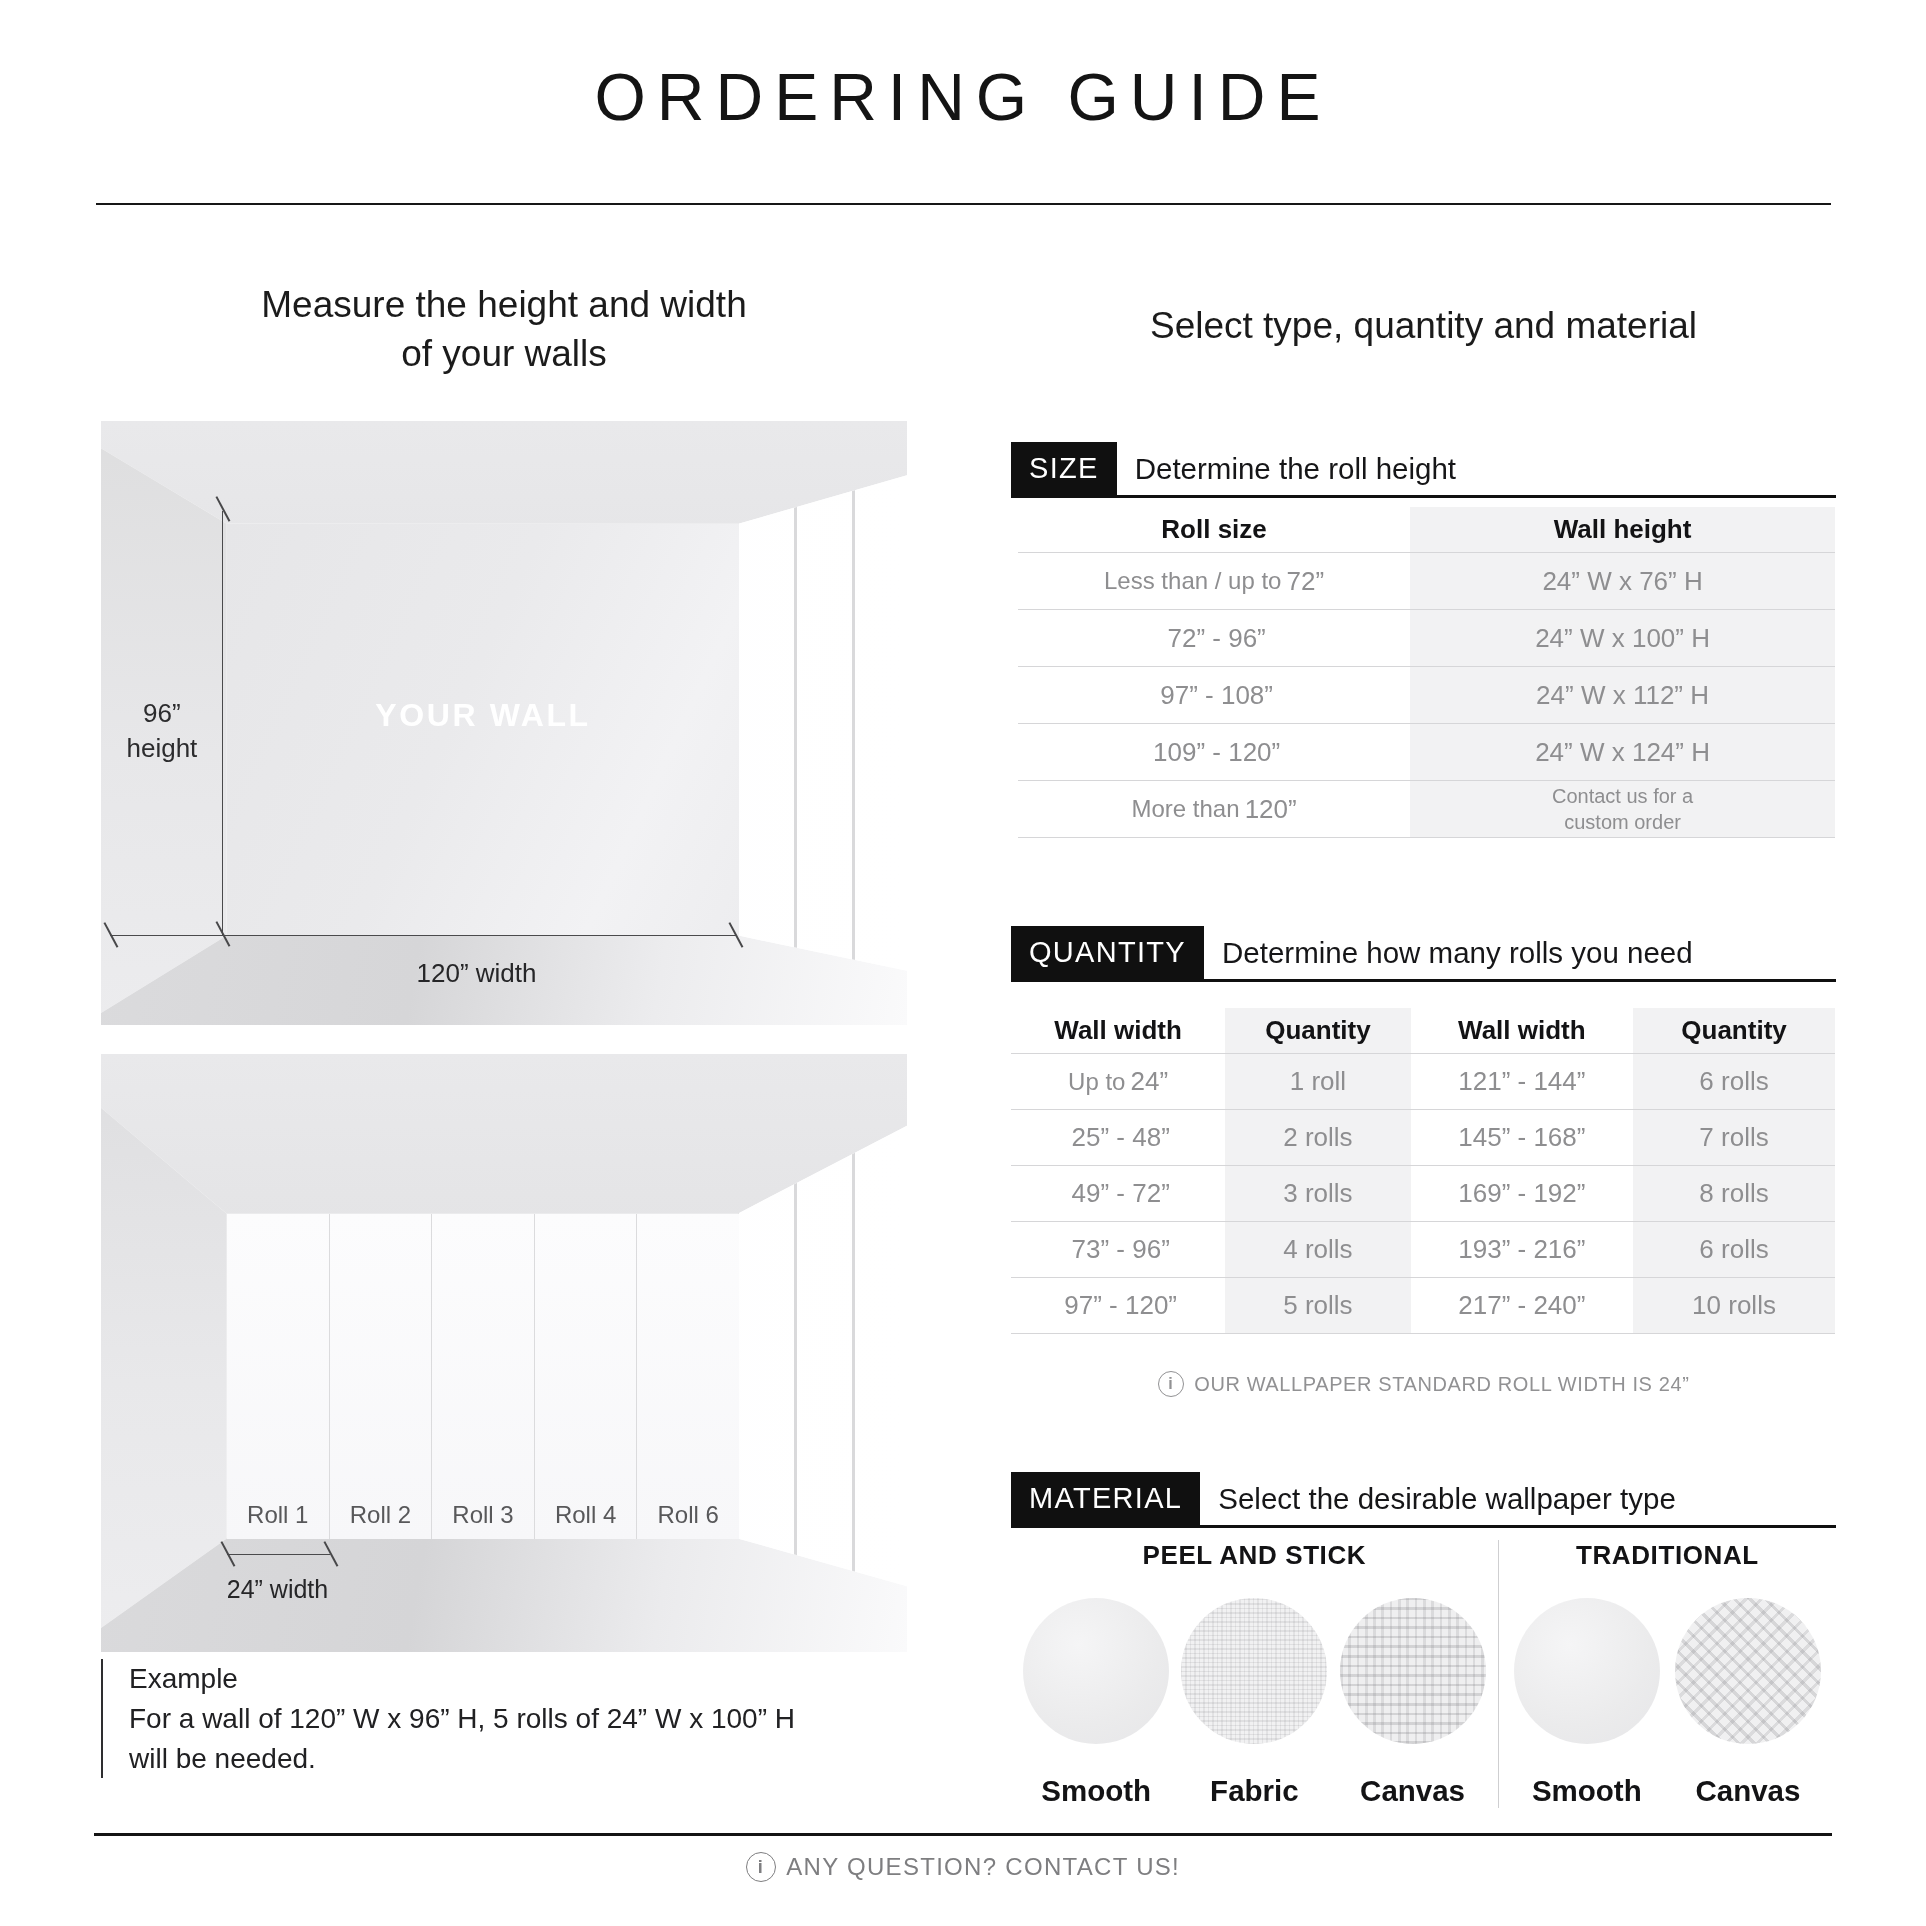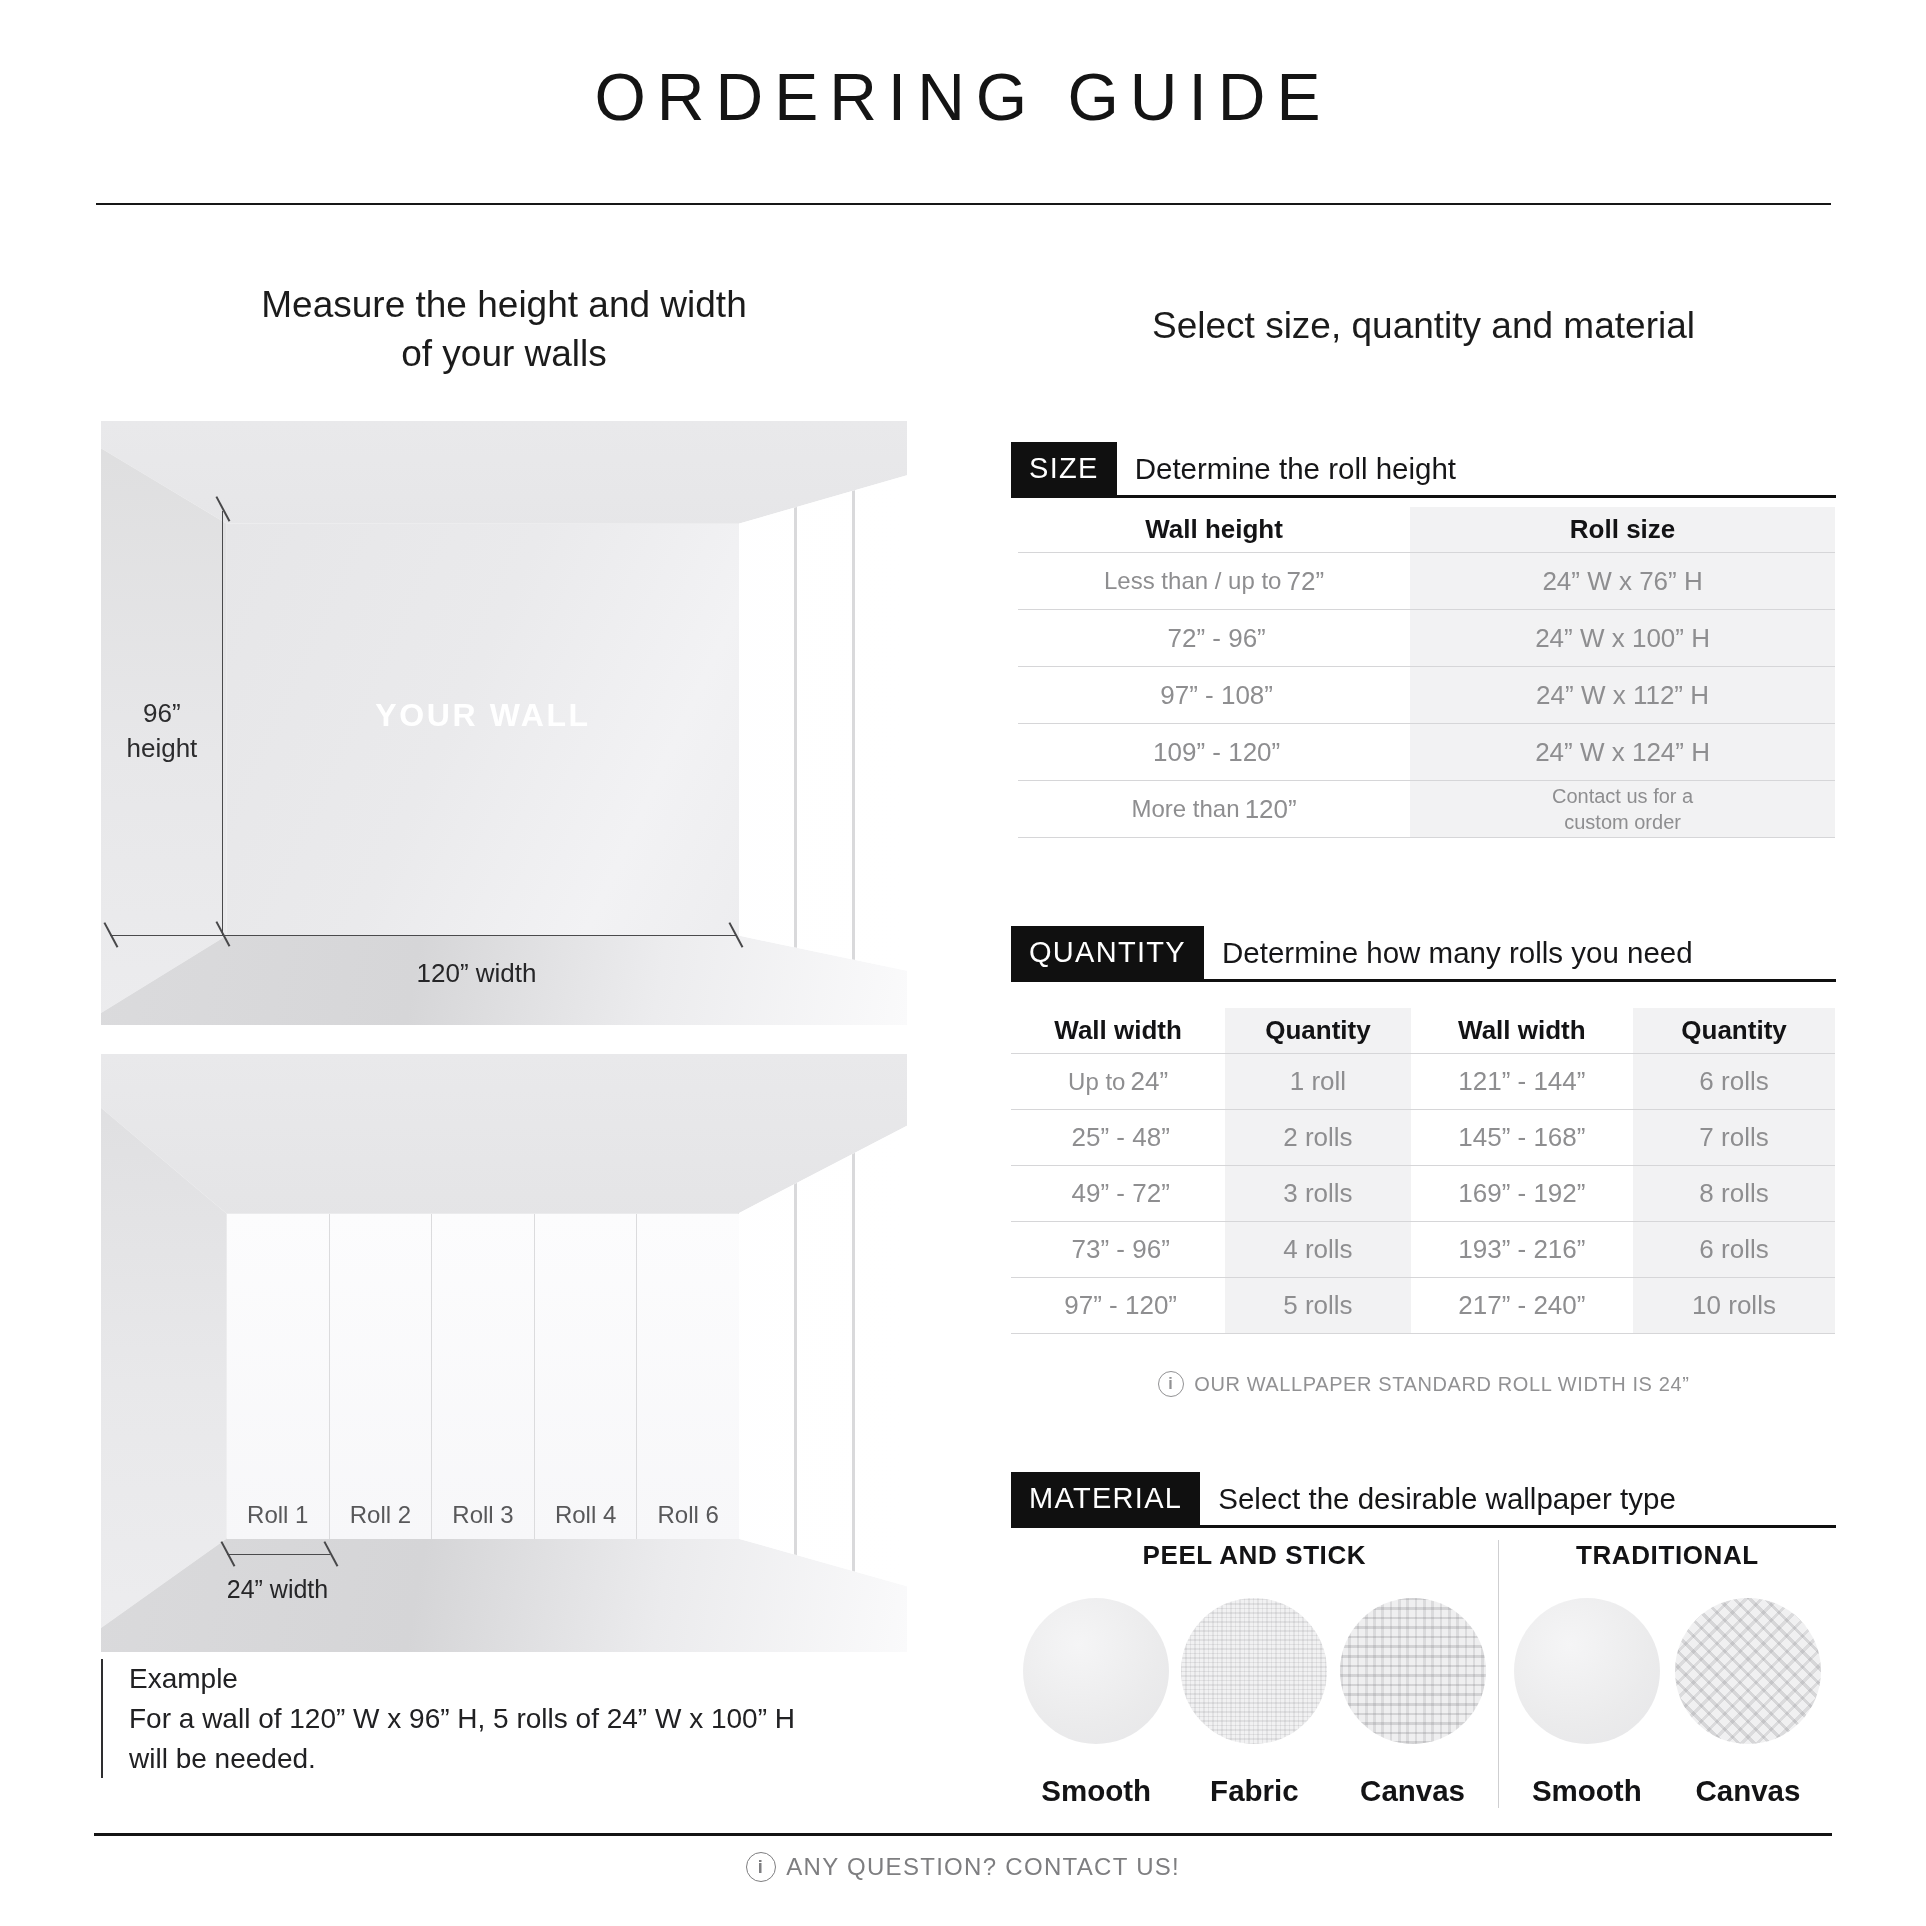--- a/index.html
+++ b/index.html
@@ -159,21 +159,21 @@
 <div id="canvas">
 
   <h1 class="page-title">ORDERING GUIDE</h1>
   <div class="title-rule"></div>
 
   <div class="col-heading" id="left-heading">
     <span>Measure the height and width</span><br>
     <span>of your walls</span>
   </div>
 
-  <div class="col-heading" id="right-heading">Select size, quantity and material</div>
+  <div class="col-heading" id="right-heading">Select type, quantity and material</div>
 
   <div class="room" id="room1">
     <div class="layer r1-ceiling"></div>
     <div class="layer r1-leftwall"></div>
     <div class="layer r1-floor"></div>
     <div class="layer r1-window"></div>
     <div class="r1-backwall"></div>
     <div class="yourwall-label">YOUR WALL</div>
     <div class="measure-v"></div>
     <div class="tick t-r1-vtop"></div>
@@ -222,22 +222,22 @@
     <div>will be needed.</div>
   </div>
 
   <div class="sec" id="sec-size">
     <div class="sec-label">SIZE</div>
     <div class="sec-sub">Determine the roll height</div>
   </div>
 
   <div class="tbl" id="size-table">
     <div class="srow head">
+      <div class="cell">Roll size</div>
       <div class="cell">Wall height</div>
-      <div class="cell">Roll size</div>
     </div>
     <div class="srow body">
       <div class="cell">
         <span class="pre">Less than / up to </span>
         <span class="val">72”</span>
       </div>
       <div class="cell">24” W x 76” H</div>
     </div>
     <div class="srow body">
       <div class="cell">

